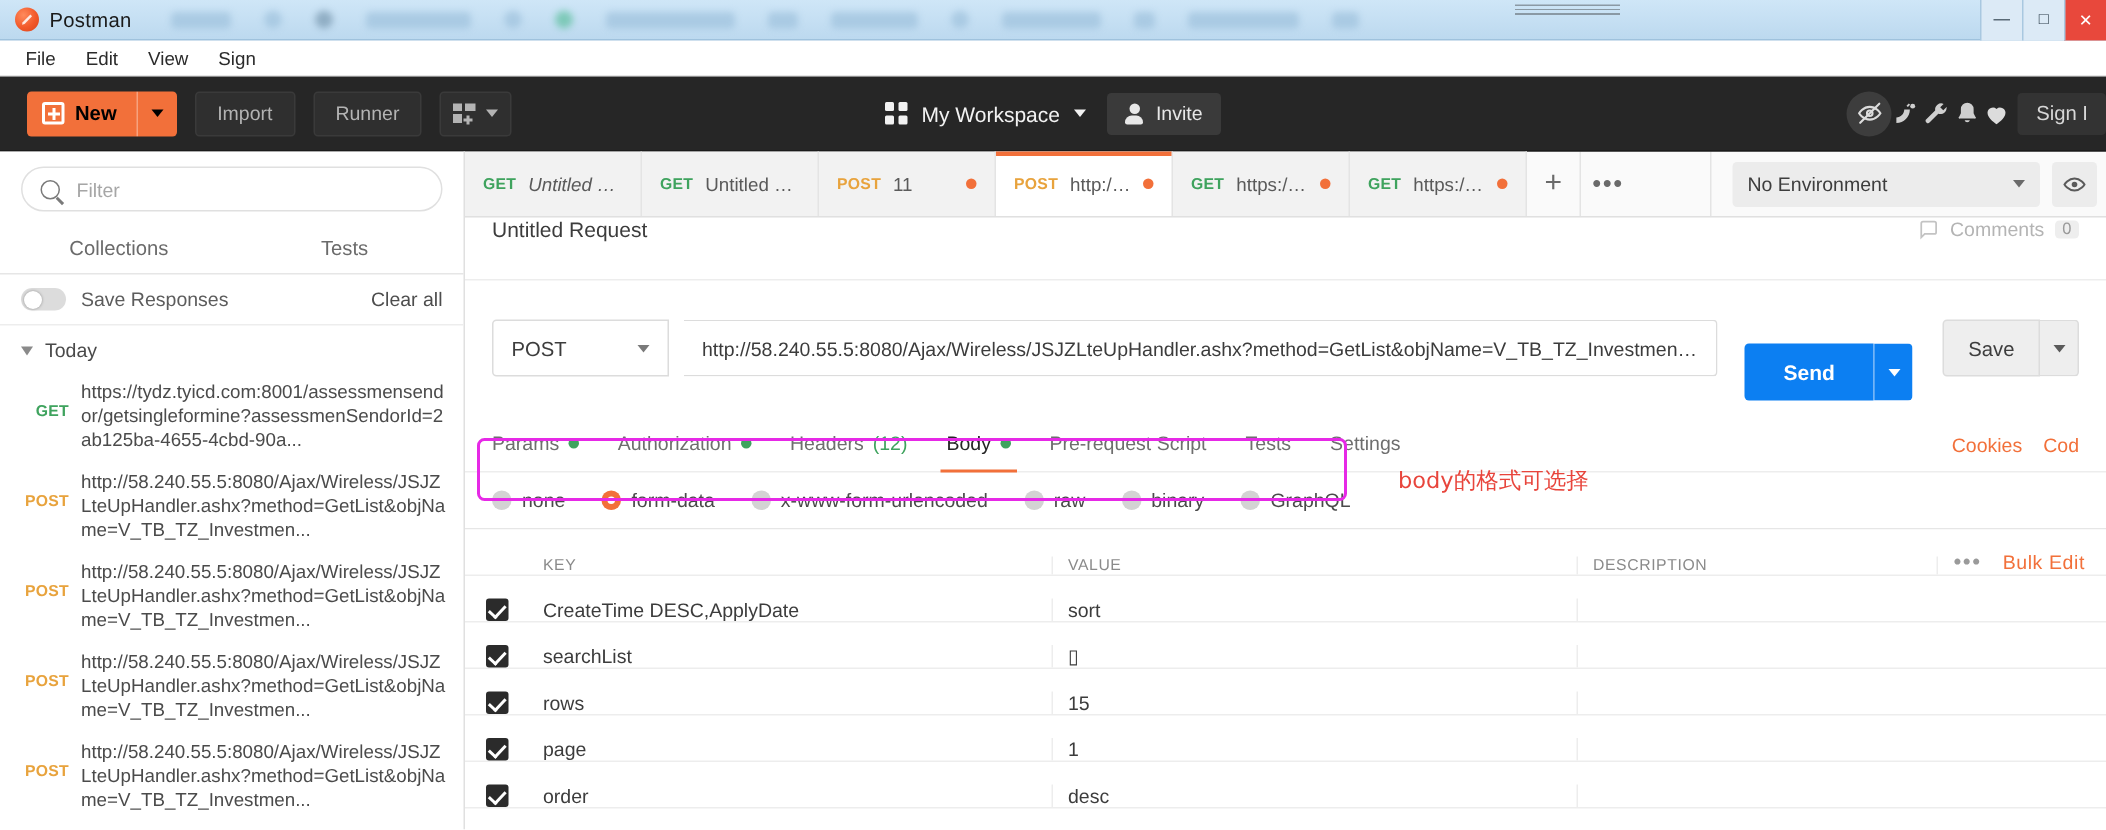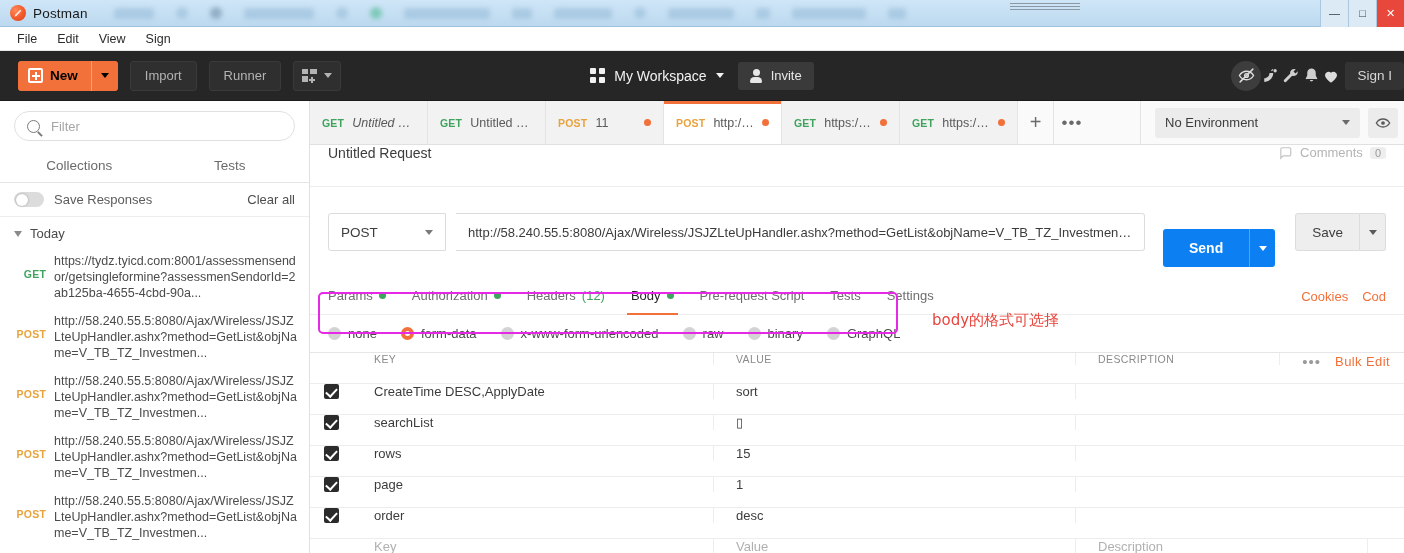--- a/index.html
+++ b/index.html
@@ -208,21 +208,21 @@
   .rad.sel .radcircle::after { content:""; position:absolute; left:4px; top:4px; width:5px; height:5px;
                                border-radius:50%; background:#fff; }
 
   
   .anno-box { position:absolute; border:2.5px solid #e629e6; border-radius:5px; pointer-events:none; }
   .anno-text { position:absolute; color:#e8453c; font-size:15px; pointer-events:none; white-space:nowrap;
                font-family:"DejaVu Sans", sans-serif; }
 
   
   .ptable { flex:1; min-height:0; display:flex; flex-direction:column; border-top:1px solid #e6e6e6; }
-  .prow { display:flex; align-items:flex-start; min-height:31px; border-bottom:1px solid #ededed;gap:12px; }
+  .prow { display:flex; align-items:flex-end; min-height:31px; border-bottom:1px solid #ededed; }
   .prow.head { background:#fff; }
   .pcell { display:flex; align-items:center; padding:0 10px; font-size:13px; color:#3c3c3c;
            border-right:1px solid #ededed; min-width:0; }
   .pcell.chk { width:42px; justify-content:center; padding:0; border-right:0; }
   .pcell.key { width:350px; }
   .pcell.val { width:350px; }
   .pcell.desc { flex:1; border-right:1px solid #ededed; }
   .pcell.tools { width:auto; border-right:0; display:flex; align-items:center; gap:14px; padding-right:14px; }
   .head .pcell { font-size:10.5px; color:#8a8a8a; letter-spacing:.4px; }
   .cbox { width:15px; height:15px; border-radius:2px; background:#2b2b2b; position:relative; cursor:pointer; }

